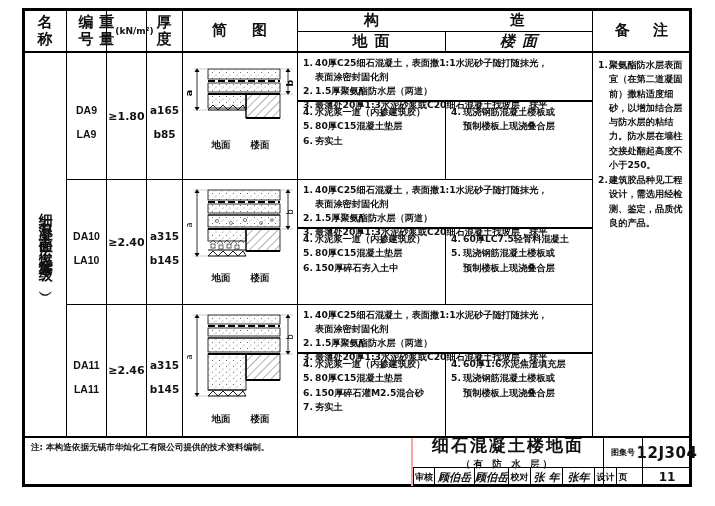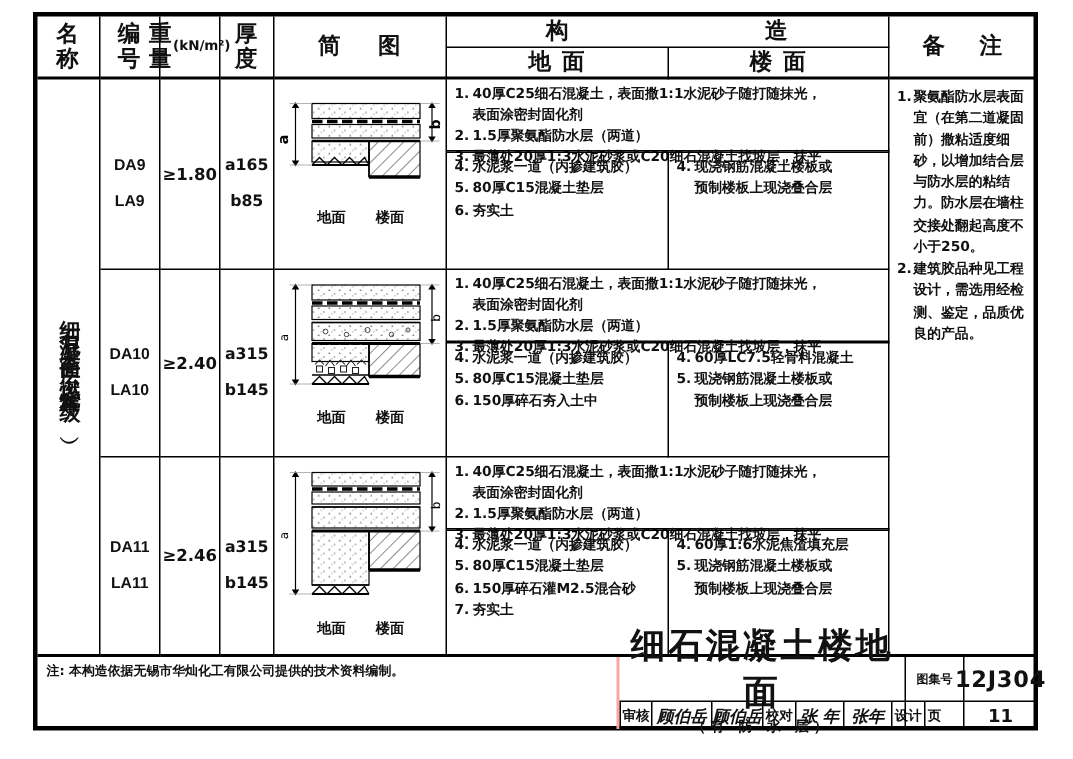--- a/index.html
+++ b/index.html
@@ -50,21 +50,21 @@
   .clist .cont{padding-left:12px;}
 
   .remark{font-size:9.2px;line-height:1.55;padding:5px 4px 2px 5px;font-weight:bold;}
   .remark .li{display:flex;margin-bottom:1px;}
   .remark .num{width:11px;flex:0 0 11px;}
   .remark .txt{flex:1;}
 
   .note{font-size:8.6px;font-weight:bold;padding:4px 0 0 6px;}
 
   
-  .maintitle{font-size:23px;font-weight:bold;letter-spacing:2px;}
+  .maintitle{font-size:17px;font-weight:bold;letter-spacing:2px;}
   .subtitle{font-size:9.5px;font-weight:bold;letter-spacing:3px;margin-top:1px;}
   .tb-lbl{font-size:8px;font-weight:bold;}
   .atlas{font-size:15px;font-weight:bold;letter-spacing:0.5px;}
   .pageno{font-size:12px;font-weight:bold;}
   .sign{font-size:9px;font-weight:bold;}
   .signscript{font-size:11px;font-weight:bold;font-style:italic;}
 
   svg{display:block;}
   .dgLbl{font-size:9.5px;font-weight:bold;}
 </style>
@@ -101,21 +101,21 @@
     </div>
 
     <div class="cell ctr hdr bb br" style="left:273px;top:0;width:295px;height:21px;">
       <span>构</span>
       <span style="display:inline-block;width:130px"></span>
       <span>造</span>
     </div>
     <div class="cell ctr hdr thickb br" style="left:273px;top:21px;width:148px;height:21px;">
       <span>地        面</span>
     </div>
-    <div class="cell ctr hdr thickb br" style="left:421px;top:21px;width:147px;height:21px;">
+    <div class="cell ctr hdr thickb br" style="left:421px;top:21px;width:147px;height:21px;font-style:italic;">
       <span>楼        面</span>
     </div>
 
     <div class="cell ctr hdr thickb" style="left:568px;top:0;width:98px;height:42px;">
       <span>备</span>
       <span style="display:inline-block;width:22px"></span>
       <span>注</span>
     </div>
 
     <div class="cell br thickb" style="left:0;top:42px;width:42px;height:385px;">

